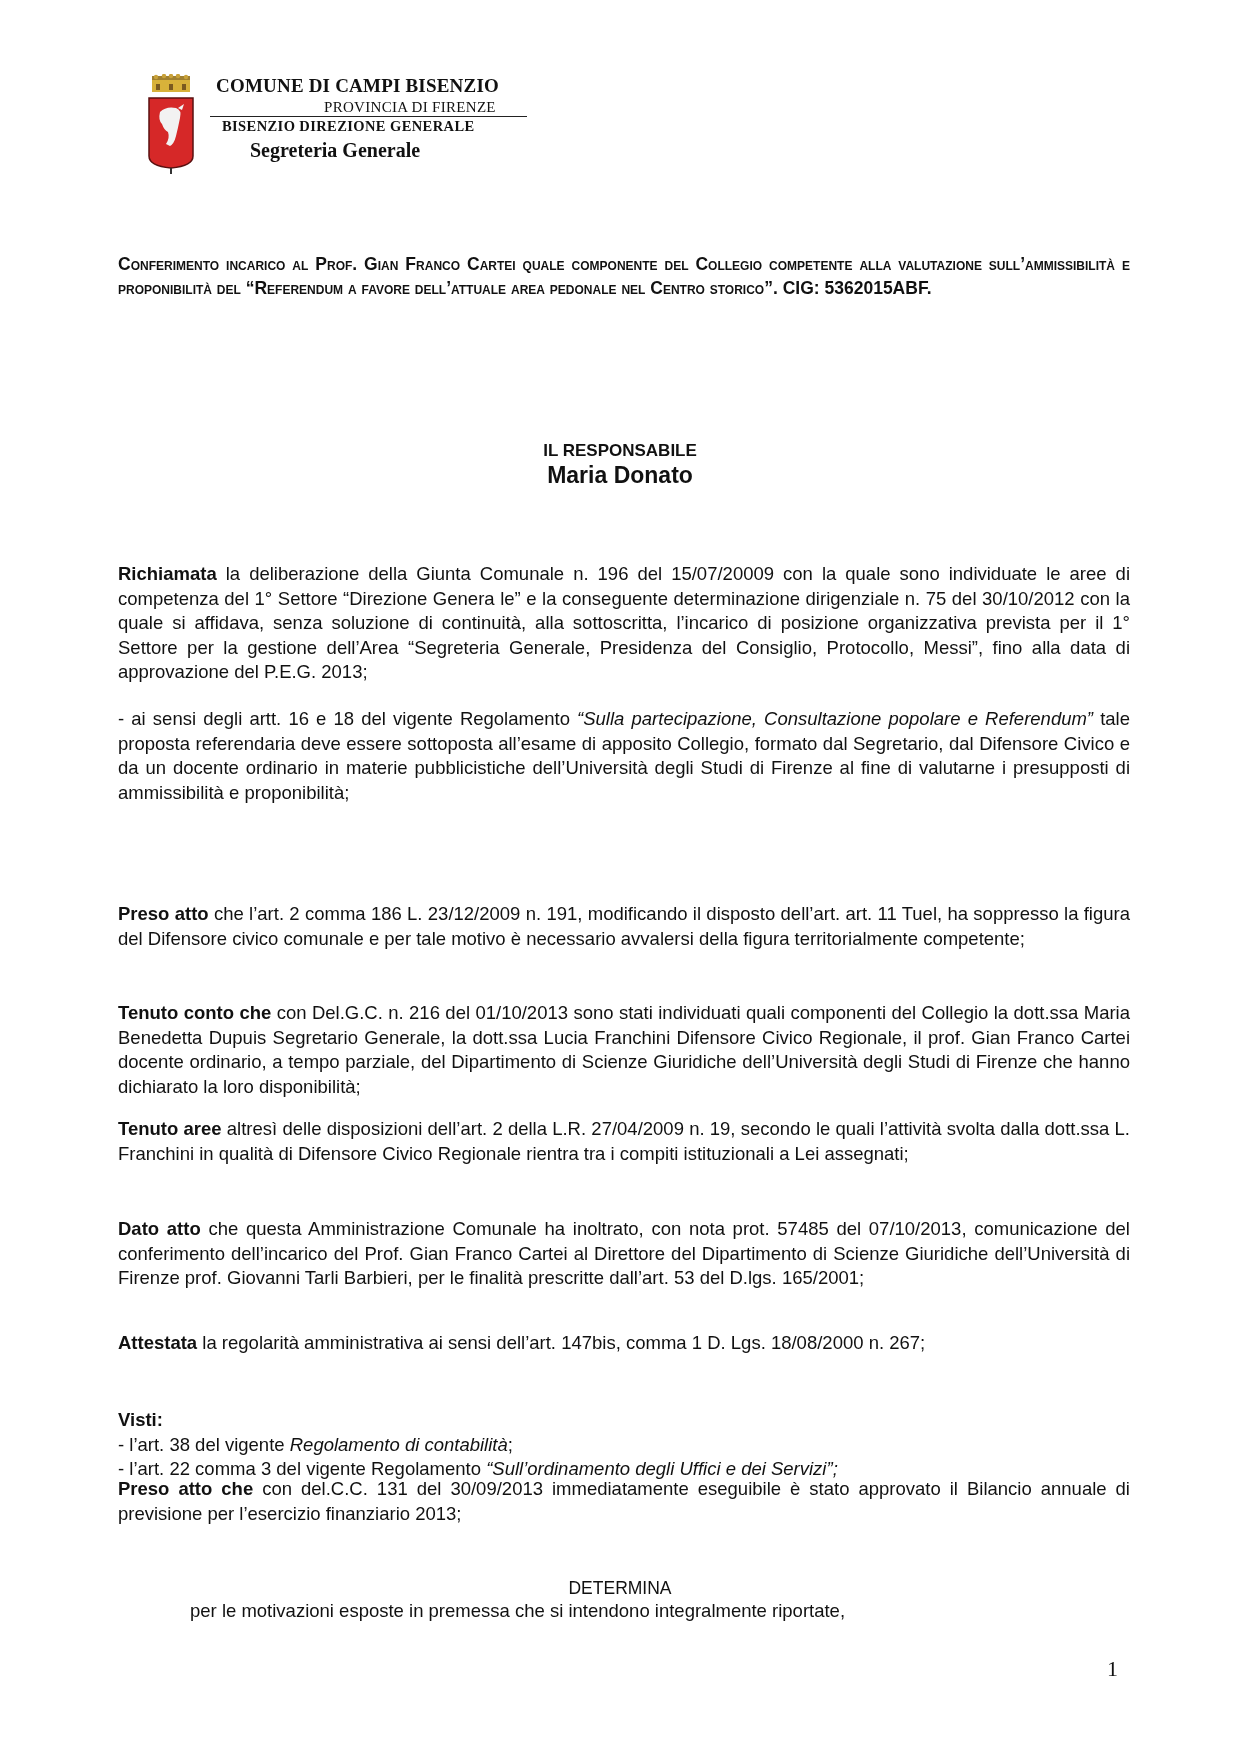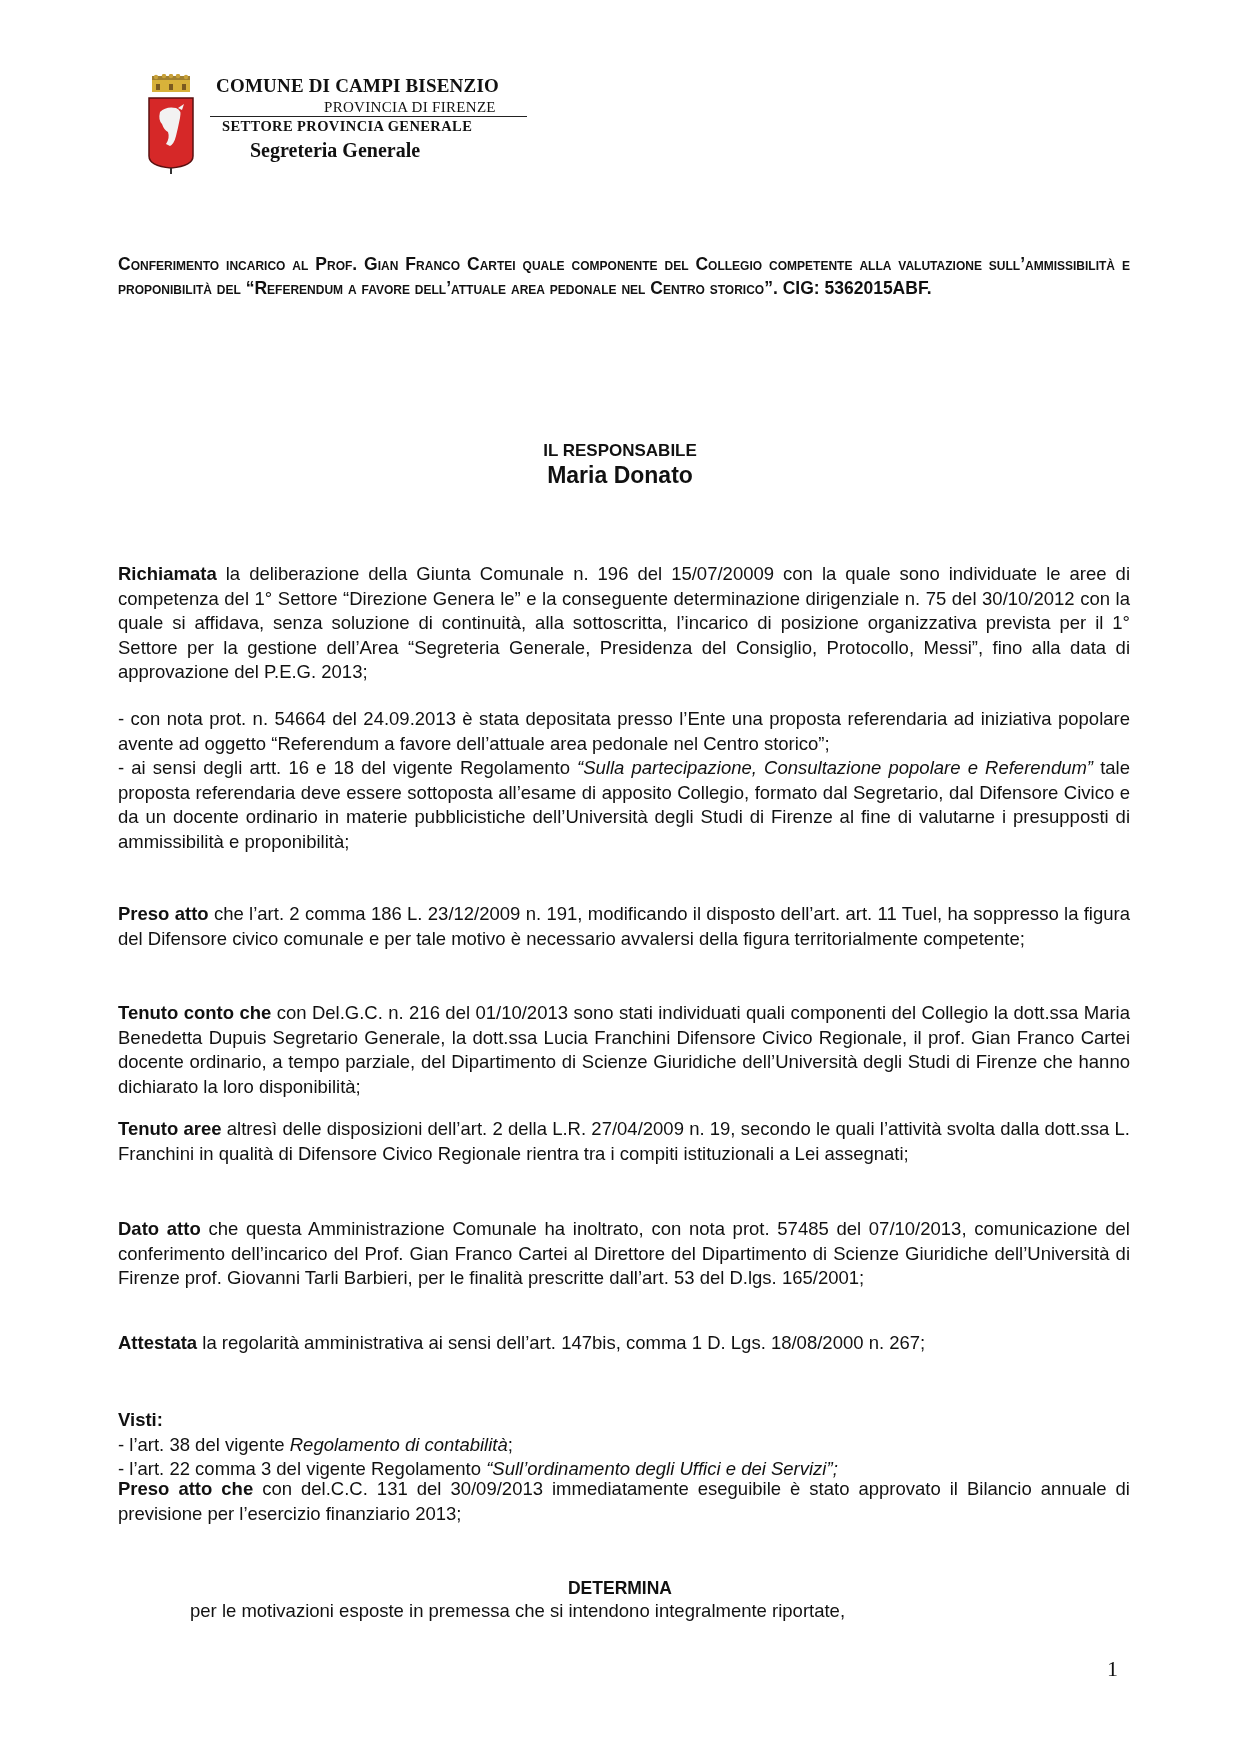--- a/index.html
+++ b/index.html
@@ -31,21 +31,21 @@
     .p2 { top: 707px; }
     .p3 { top: 902px; }
     .p4 { top: 1001px; }
     .p5 { top: 1117px; }
     .p6 { top: 1217px; }
     .p7 { top: 1331px; }
     .p8 { top: 1384px; }
     .p9 { top: 1477px; }
     .line { display: block; }
 
-    .determina { position: absolute; left: 0; width: 1240px; top: 1578px; text-align: center; font-family: "Liberation Sans", sans-serif; font-weight: bold; font-size: 17.5px; }
+    .determina { position: absolute; left: 0; width: 1240px; top: 1578px; text-align: center; font-family: "Liberation Sans", sans-serif; font-weight: normal; font-size: 17.5px; }
     .motiv { position: absolute; left: 190px; top: 1600px; font-family: "Liberation Sans", sans-serif; font-size: 18.5px; }
     .pagenum { position: absolute; left: 1107px; top: 1656px; font-family: "Liberation Serif", serif; font-size: 22px; }
   </style>
 </head>
 <body>
 
 <div class="page">
 
   <svg class="logo" viewBox="0 0 50 100">
     <rect x="6" y="4" width="38" height="14" fill="#d8b23a"></rect>
@@ -60,37 +60,36 @@
     <rect x="36" y="10" width="4" height="6" fill="#7a5a20"></rect>
     <path d="M3 24 H47 V82 Q47 92 25 94 Q3 92 3 82 Z" fill="#d62828" stroke="#5a1010" stroke-width="1.5"></path>
     <path d="M14 38 Q20 32 30 34 Q36 36 34 44 Q32 54 30 62 Q28 70 24 72 L20 70 Q24 64 22 58 Q18 56 16 50 Q12 46 14 38 Z" fill="#f2f2f2"></path>
     <path d="M32 34 L38 30 L36 36 Z" fill="#f2f2f2"></path>
     <rect x="24" y="94" width="2" height="6" fill="#333"></rect>
   </svg>
 
   <div class="lh lh-comune">COMUNE DI CAMPI  BISENZIO</div>
   <div class="lh lh-prov">PROVINCIA DI FIRENZE</div>
   <div class="lh-rule"></div>
-  <div class="lh lh-settore">SETTORE PROVINCIA GENERALE</div>
+  <div class="lh lh-settore">BISENZIO DIREZIONE GENERALE</div>
   <div class="lh lh-segreteria">Segreteria Generale</div>
 
   <div class="subject">
     <span>Conferimento incarico al Prof. Gian Franco Cartei quale componente del Collegio competente alla valutazione sull’ammissibilità e proponibilità del “Referendum a favore dell’attuale area pedonale nel Centro storico”.</span>
     <span class="cig">CIG: 5362015ABF.</span>
   </div>
 
   <div class="resp resp-name">Maria Donato</div>
   <div class="resp resp-title">IL RESPONSABILE</div>
 
   <div class="body-text p1">
     <b>Richiamata</b><span> la deliberazione della Giunta Comunale n. 196 del 15/07/20009 con la quale sono individuate le aree di competenza del 1° Settore “Direzione Genera le” e la conseguente determinazione dirigenziale n. 75 del 30/10/2012 con la quale si affidava, senza soluzione di continuità, alla sottoscritta, l’incarico di posizione organizzativa  prevista  per il 1° Settore per la  gestione  dell’Area “Segreteria Generale, Presidenza del Consiglio, Protocollo, Messi”, fino alla data di approvazione del P.E.G. 2013;</span>
   </div>
 
   <div class="body-text p2">
-    <span class="line">- con nota prot. n. 54664 del 24.09.2013 è stata depositata presso l’Ente una proposta referendaria ad iniziativa popolare avente ad oggetto “Referendum a favore dell’attuale area pedonale nel Centro storico”;</span>
     <span class="line"><span>- ai sensi degli artt. 16 e 18 del vigente Regolamento </span><i>“Sulla partecipazione, Consultazione popolare e Referendum”</i><span> tale proposta referendaria deve essere sottoposta all’esame di apposito Collegio, formato dal Segretario, dal Difensore Civico e da un docente ordinario in materie pubblicistiche dell’Università degli Studi di Firenze al fine di valutarne i presupposti di ammissibilità e proponibilità;</span></span>
   </div>
 
   <div class="body-text p3">
     <b>Preso atto</b><span> che l’art. 2 comma 186 L. 23/12/2009 n. 191, modificando il disposto dell’art. art. 11 Tuel, ha soppresso la figura del Difensore civico comunale e per tale motivo è necessario avvalersi della figura territorialmente competente;</span>
   </div>
 
   <div class="body-text p4">
     <b>Tenuto conto che</b><span> con Del.G.C. n. 216 del 01/10/2013 sono stati individuati quali componenti del Collegio la dott.ssa Maria Benedetta Dupuis Segretario Generale, la dott.ssa Lucia Franchini Difensore Civico Regionale, il prof. Gian Franco Cartei docente ordinario, a tempo parziale, del Dipartimento di Scienze Giuridiche dell’Università degli Studi di Firenze che hanno dichiarato la loro disponibilità;</span>
   </div>

